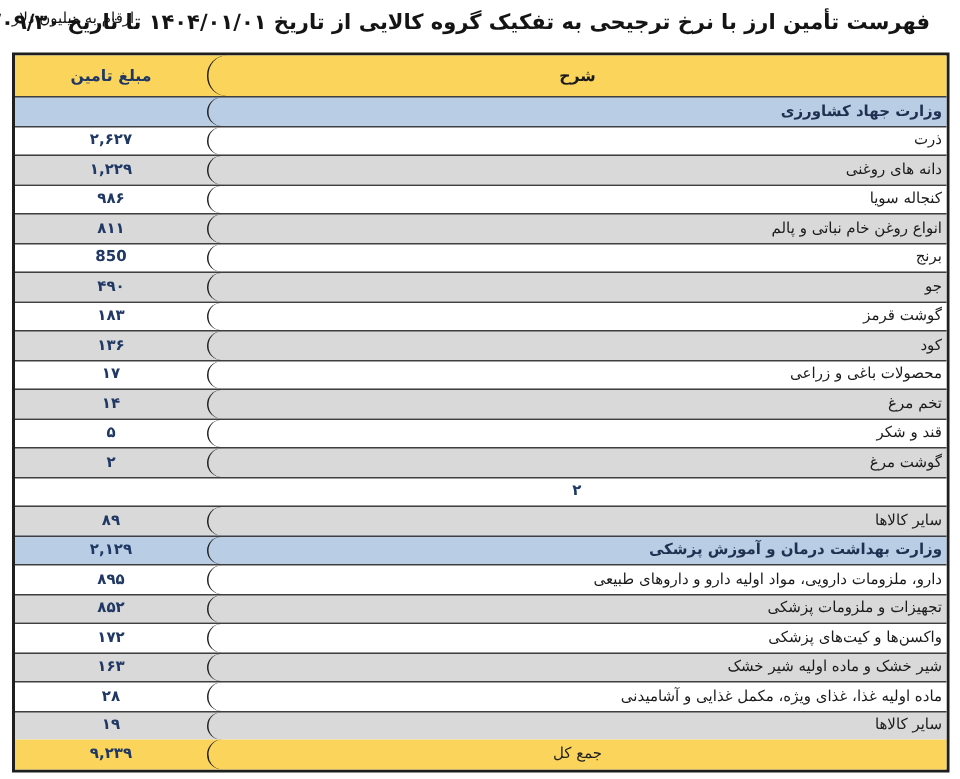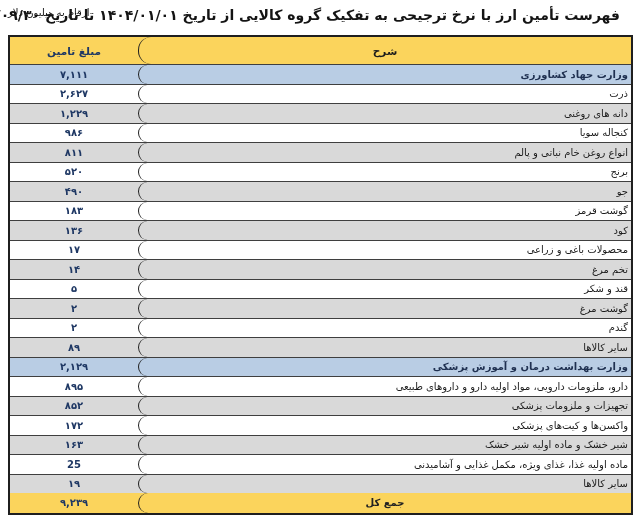--- a/index.html
+++ b/index.html
@@ -59,59 +59,58 @@
     color:#443711;
     font-size:10.5px;
   }
   .cell.amt{color:var(--number_navy);font-weight:bold;}
   .cell.desc{color:#1B1B1B;border-radius:13px;}
   .r-ministry{background:var(--ministry_blue);}
   .r-ministry .cell.desc{font-weight:bold;color:#1F3050;}
   .r-white{background:var(--row_white);}
   .r-gray{background:var(--stripe_gray);}
   .total-row{background:var(--header_yellow);}
-  .total-row .cell.desc{justify-content:center;font-weight:bold;color:#222;}
+  .total-row .cell.desc{justify-content:center;font-weight:normal;color:#222;}
   .total-row .cell.amt{font-weight:bold;}
 </style>
 </head>
 <body>
 
 <div class="page-title">فهرست تأمین ارز با نرخ ترجیحی به تفکیک گروه کالایی از تاریخ ۱۴۰۴/۰۱/۰۱ تا تاریخ ۱۴۰۴/۰۹/۳۰</div>
 <div class="unit-note">ارقام به میلیون دلار</div>
 
 <div class="data-table">
   <div class="row header-row">
     <div class="cell desc">شرح</div>
     <div class="cell amt">مبلغ تامین</div>
   </div>
 
   <div id="rows">
       <div class="row r-ministry">
     <div class="cell desc">وزارت جهاد کشاورزی</div>
-    <div class="cell amt">۷,۱۱۱</div>
   </div>
       <div class="row r-white">
     <div class="cell desc">ذرت</div>
     <div class="cell amt">۲,۶۲۷</div>
   </div>
       <div class="row r-gray">
     <div class="cell desc">دانه های روغنی</div>
     <div class="cell amt">۱,۲۲۹</div>
   </div>
       <div class="row r-white">
     <div class="cell desc">کنجاله سویا</div>
     <div class="cell amt">۹۸۶</div>
   </div>
       <div class="row r-gray">
     <div class="cell desc">انواع روغن خام نباتی و پالم</div>
     <div class="cell amt">۸۱۱</div>
   </div>
       <div class="row r-white">
     <div class="cell desc">برنج</div>
-    <div class="cell amt">۵۲۰</div>
+    <div class="cell amt">850</div>
   </div>
       <div class="row r-gray">
     <div class="cell desc">جو</div>
     <div class="cell amt">۴۹۰</div>
   </div>
       <div class="row r-white">
     <div class="cell desc">گوشت قرمز</div>
     <div class="cell amt">۱۸۳</div>
   </div>
       <div class="row r-gray">
@@ -128,21 +127,20 @@
   </div>
       <div class="row r-white">
     <div class="cell desc">قند و شکر</div>
     <div class="cell amt">۵</div>
   </div>
       <div class="row r-gray">
     <div class="cell desc">گوشت مرغ</div>
     <div class="cell amt">۲</div>
   </div>
       <div class="row r-white">
-    <div class="cell desc">گندم</div>
     <div class="cell amt">۲</div>
   </div>
       <div class="row r-gray">
     <div class="cell desc">سایر کالاها</div>
     <div class="cell amt">۸۹</div>
   </div>
       <div class="row r-ministry">
     <div class="cell desc">وزارت بهداشت درمان و آموزش پزشکی</div>
     <div class="cell amt">۲,۱۲۹</div>
   </div>
@@ -157,21 +155,21 @@
       <div class="row r-white">
     <div class="cell desc">واکسن‌ها و کیت‌های پزشکی</div>
     <div class="cell amt">۱۷۲</div>
   </div>
       <div class="row r-gray">
     <div class="cell desc">شیر خشک و ماده اولیه شیر خشک</div>
     <div class="cell amt">۱۶۳</div>
   </div>
       <div class="row r-white">
     <div class="cell desc">ماده اولیه غذا، غذای ویژه، مکمل غذایی و آشامیدنی</div>
-    <div class="cell amt">25</div>
+    <div class="cell amt">۲۸</div>
   </div>
       <div class="row r-gray">
     <div class="cell desc">سایر کالاها</div>
     <div class="cell amt">۱۹</div>
   </div>
     </div>
 
   <div class="row total-row">
     <div class="cell desc">جمع کل</div>
     <div class="cell amt">۹,۲۳۹</div>

